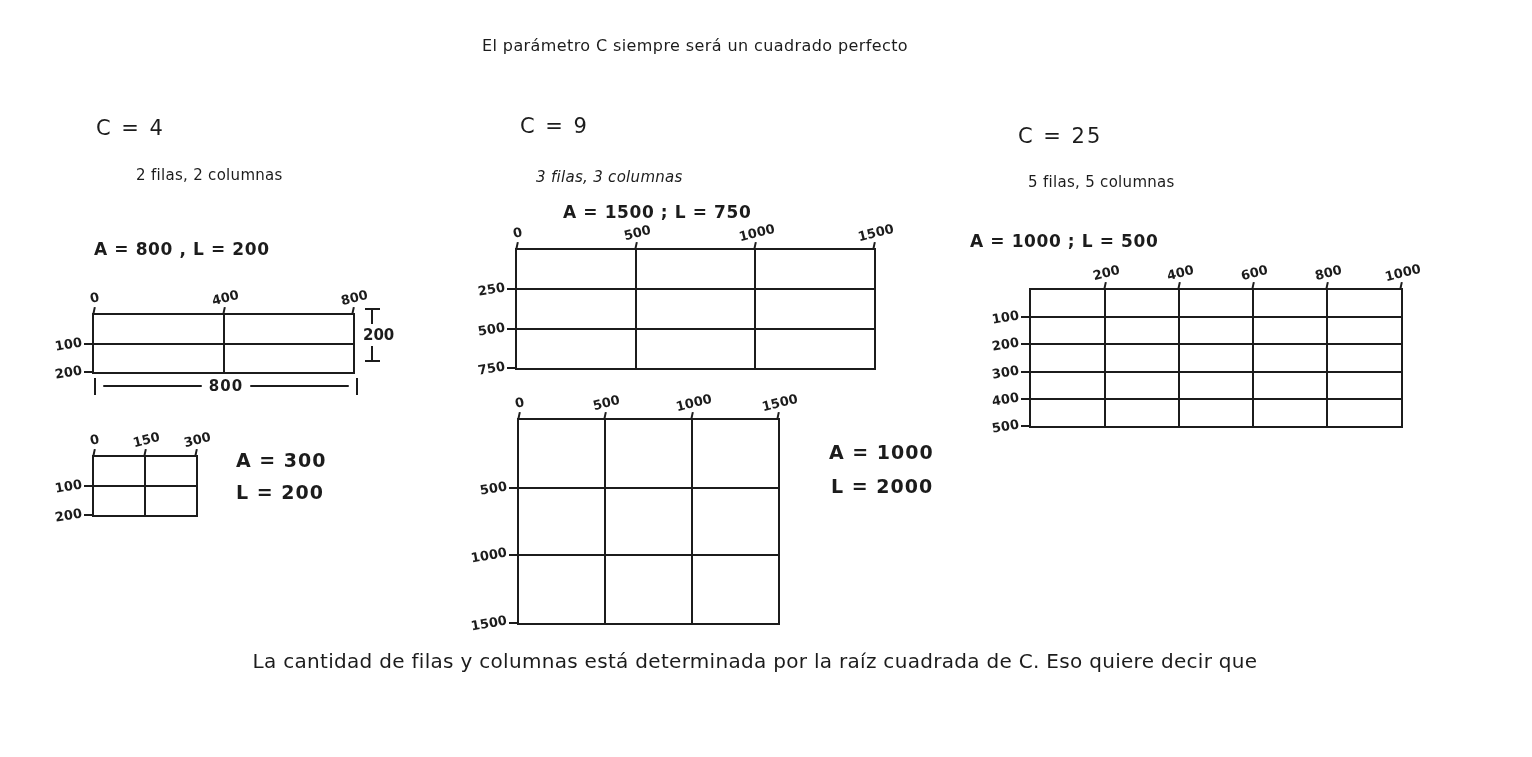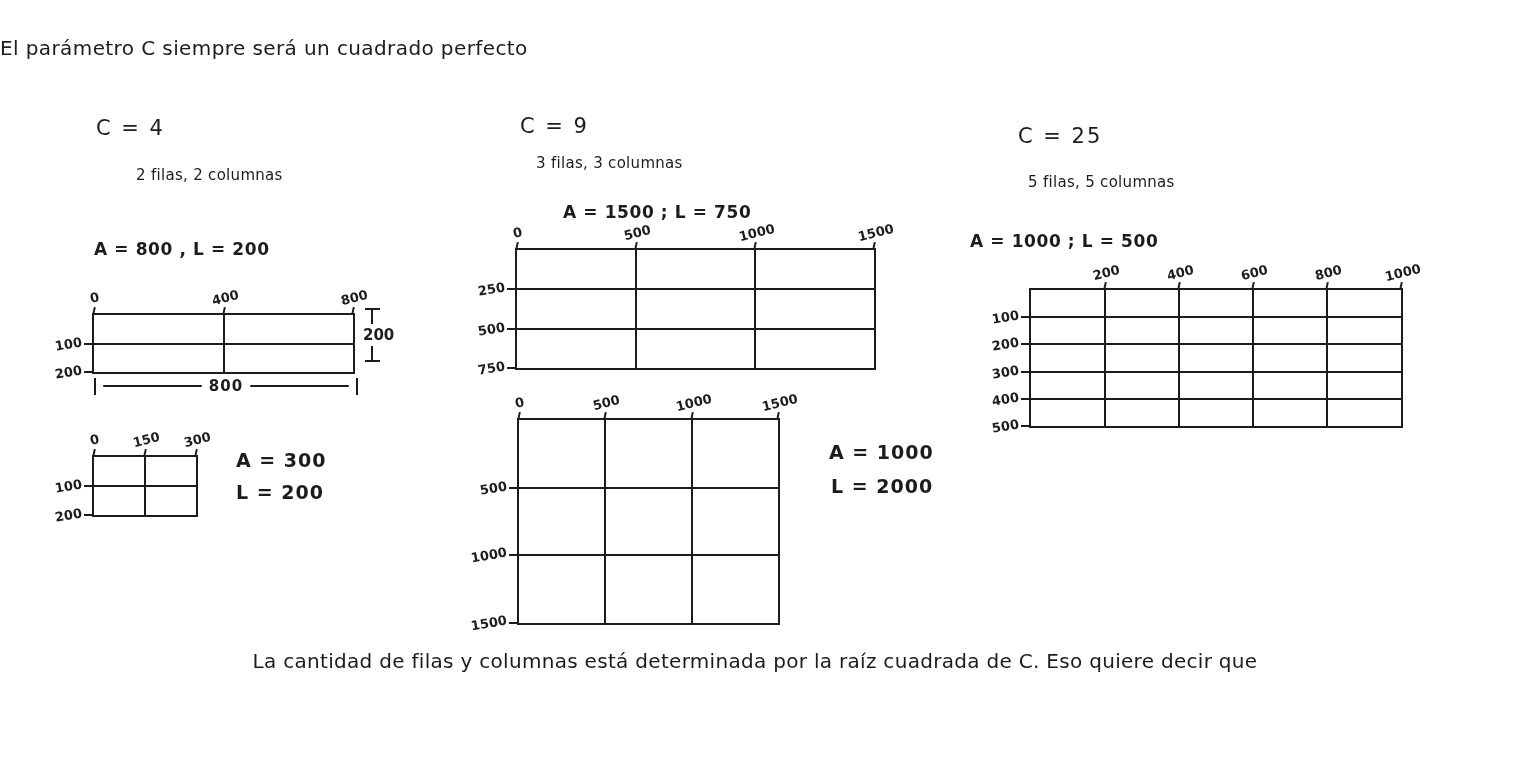--- a/index.html
+++ b/index.html
@@ -1,30 +1,30 @@
 <!DOCTYPE html>
 <html><head>
 <meta charset="utf-8">
 <style>
   * { margin:0; padding:0; box-sizing:border-box; }
   html,body { width:1532px; height:757px; background:#ffffff; overflow:hidden;
     font-family:"DejaVu Sans", sans-serif; color:#1c1c1c; }
   .canvas { position:relative; width:1532px; height:757px; background:#fff; }
 
-  .title { position:absolute; top:36px; left:0; width:1390px; text-align:left;
-    font-size:20px; letter-spacing:0.4px; }
+  .title { position:absolute; top:36px; left:0; width:1390px; text-align:center;
+    font-size:16px; letter-spacing:0.4px; }
 
   .c-heading { position:absolute; font-size:21px; letter-spacing:2px; }
   .h-c4  { left:96px;  top:116px; }
   .h-c9  { left:520px; top:114px; }
   .h-c25 { left:1018px;top:124px; }
 
   .c-sub { position:absolute; font-size:15px; letter-spacing:0.3px; }
   .s-c4  { left:136px; top:166px; }
-  .s-c9  { left:536px; top:154px; }
+  .s-c9  { left:536px; top:168px;font-style:italic; }
   .s-c25 { left:1028px;top:173px; }
 
   .c-dims { position:absolute; font-size:17px; font-weight:bold; letter-spacing:0.6px; }
   .d-c4  { left:94px;  top:239px; }
   .d-c9  { left:563px; top:202px; }
   .d-c25 { left:970px;top:231px;text-align:center; }
 
   .gridbox { position:absolute; border:2px solid #1c1c1c; }
   .g1 { left:92px;  top:313px; width:263px; height:61px;  }
   .g2 { left:92px;  top:455px; width:106px; height:62px;  }

